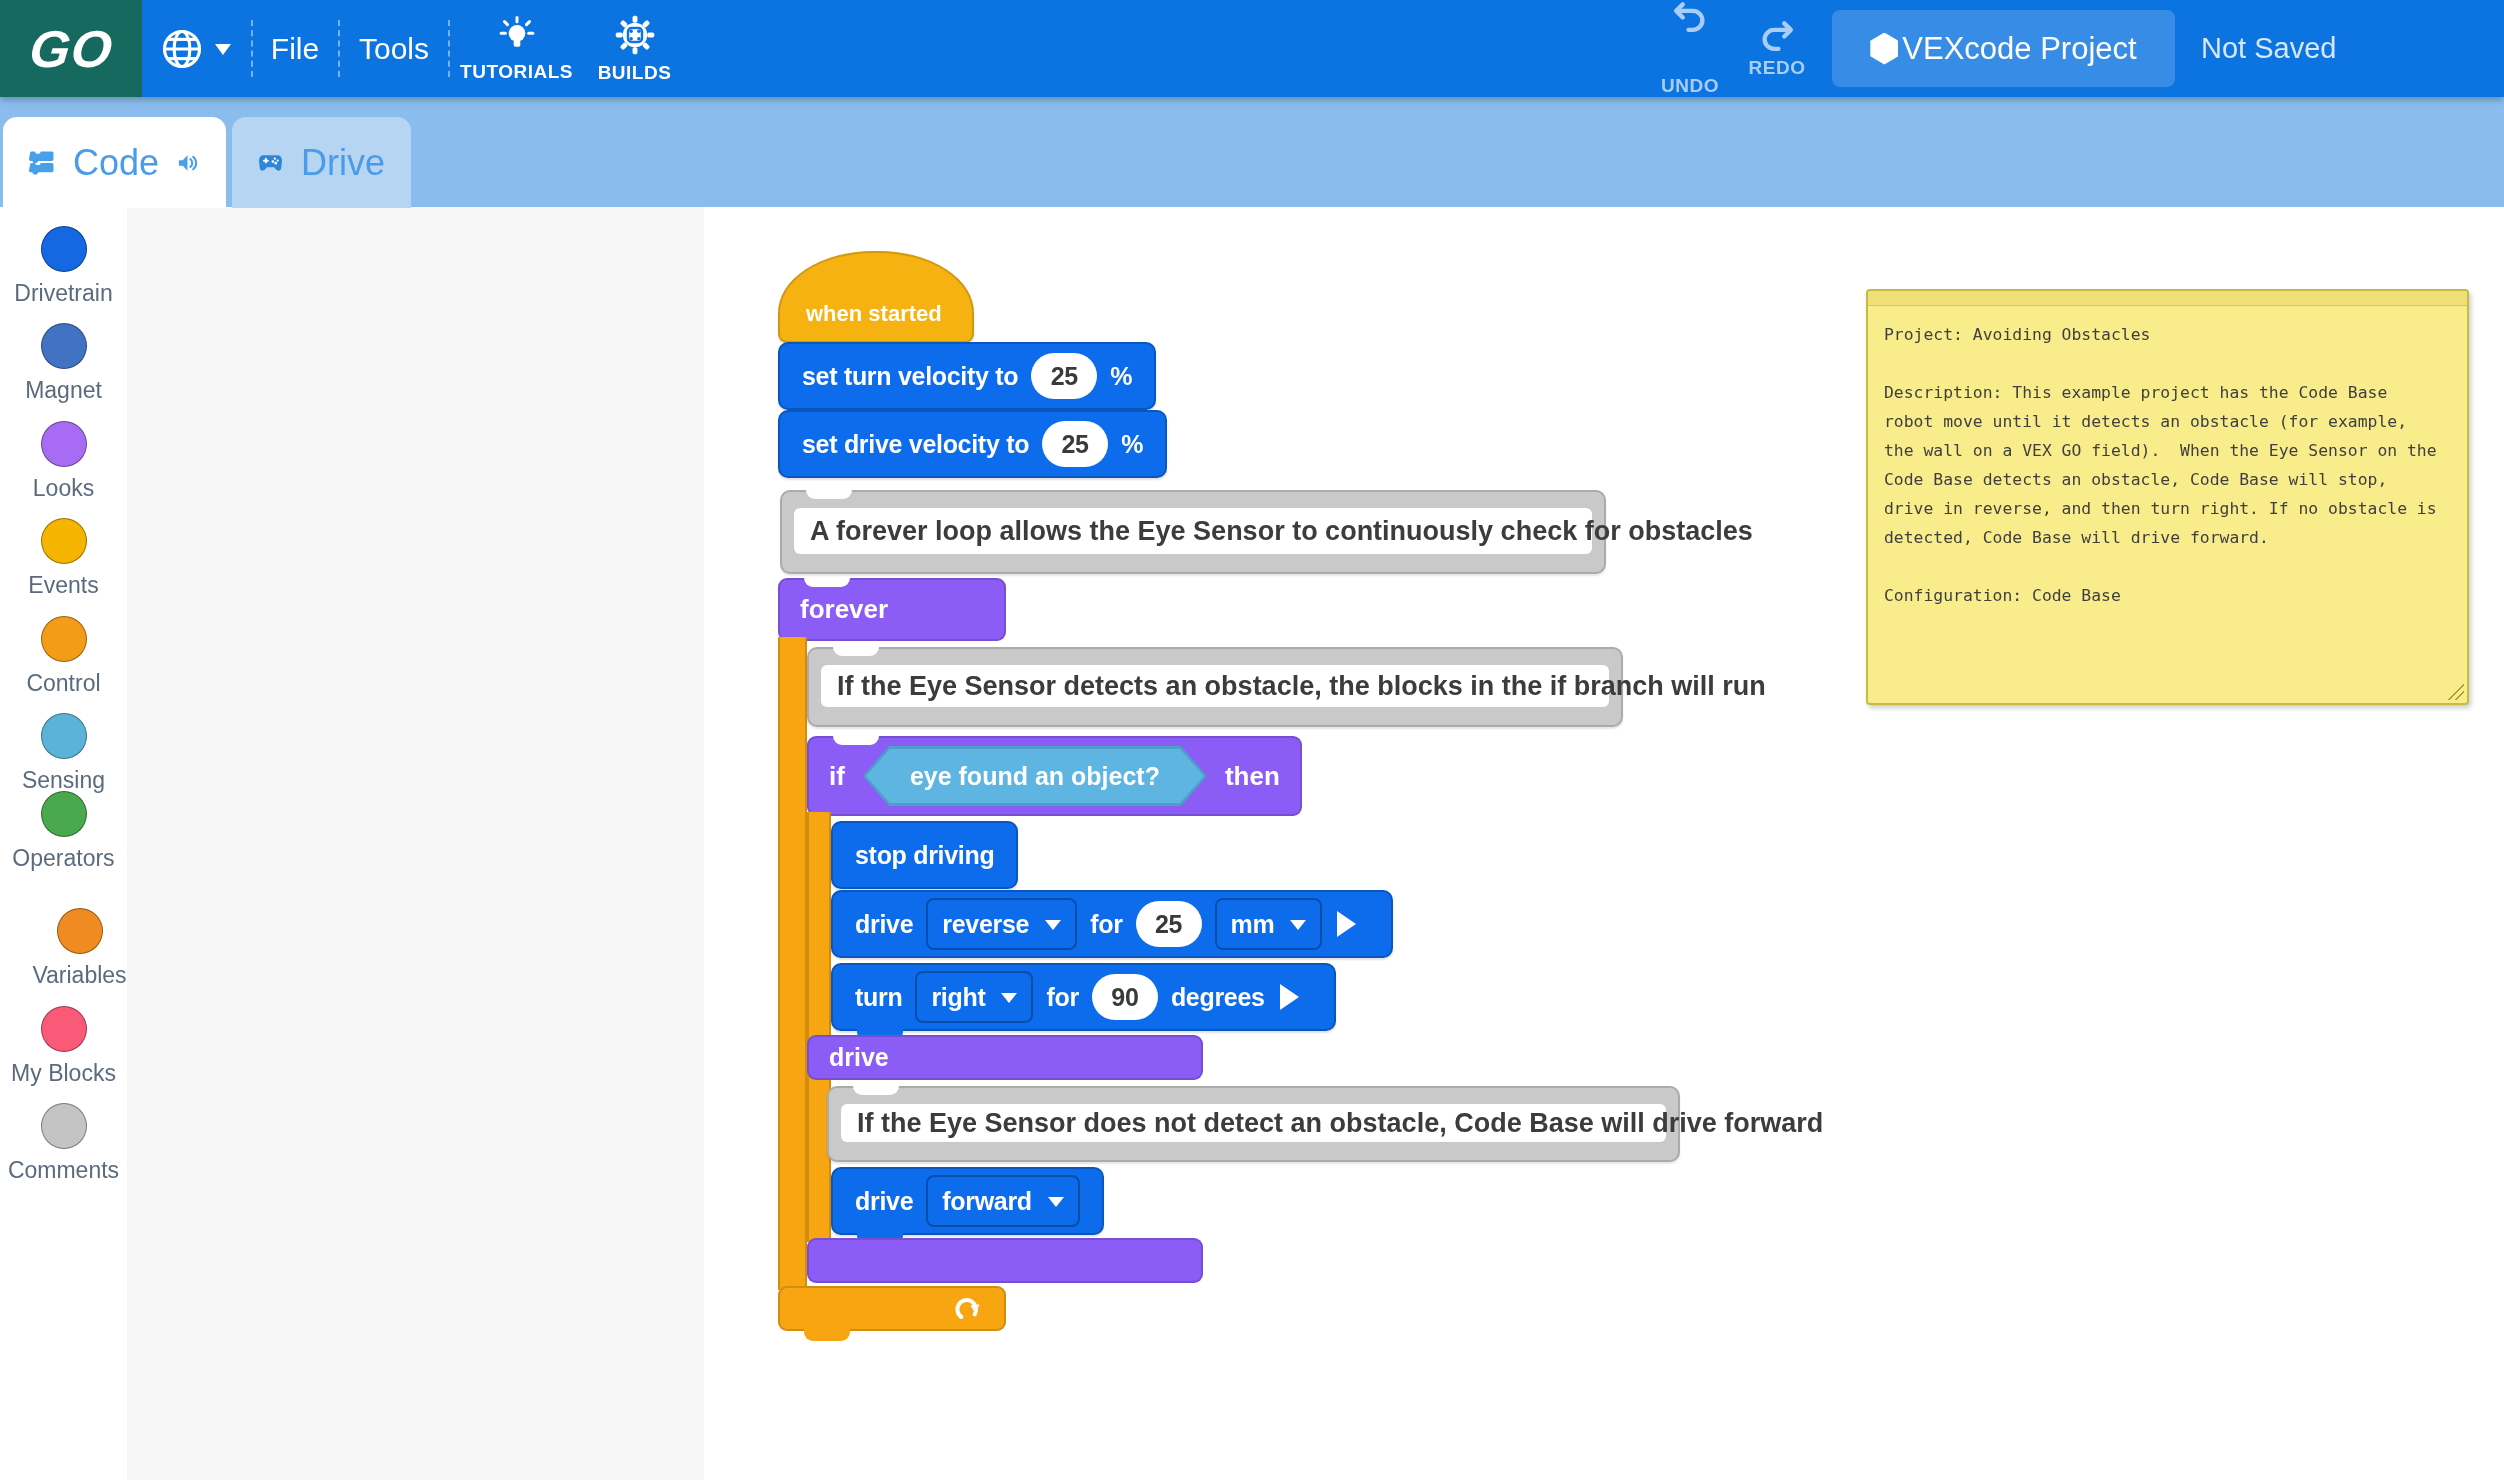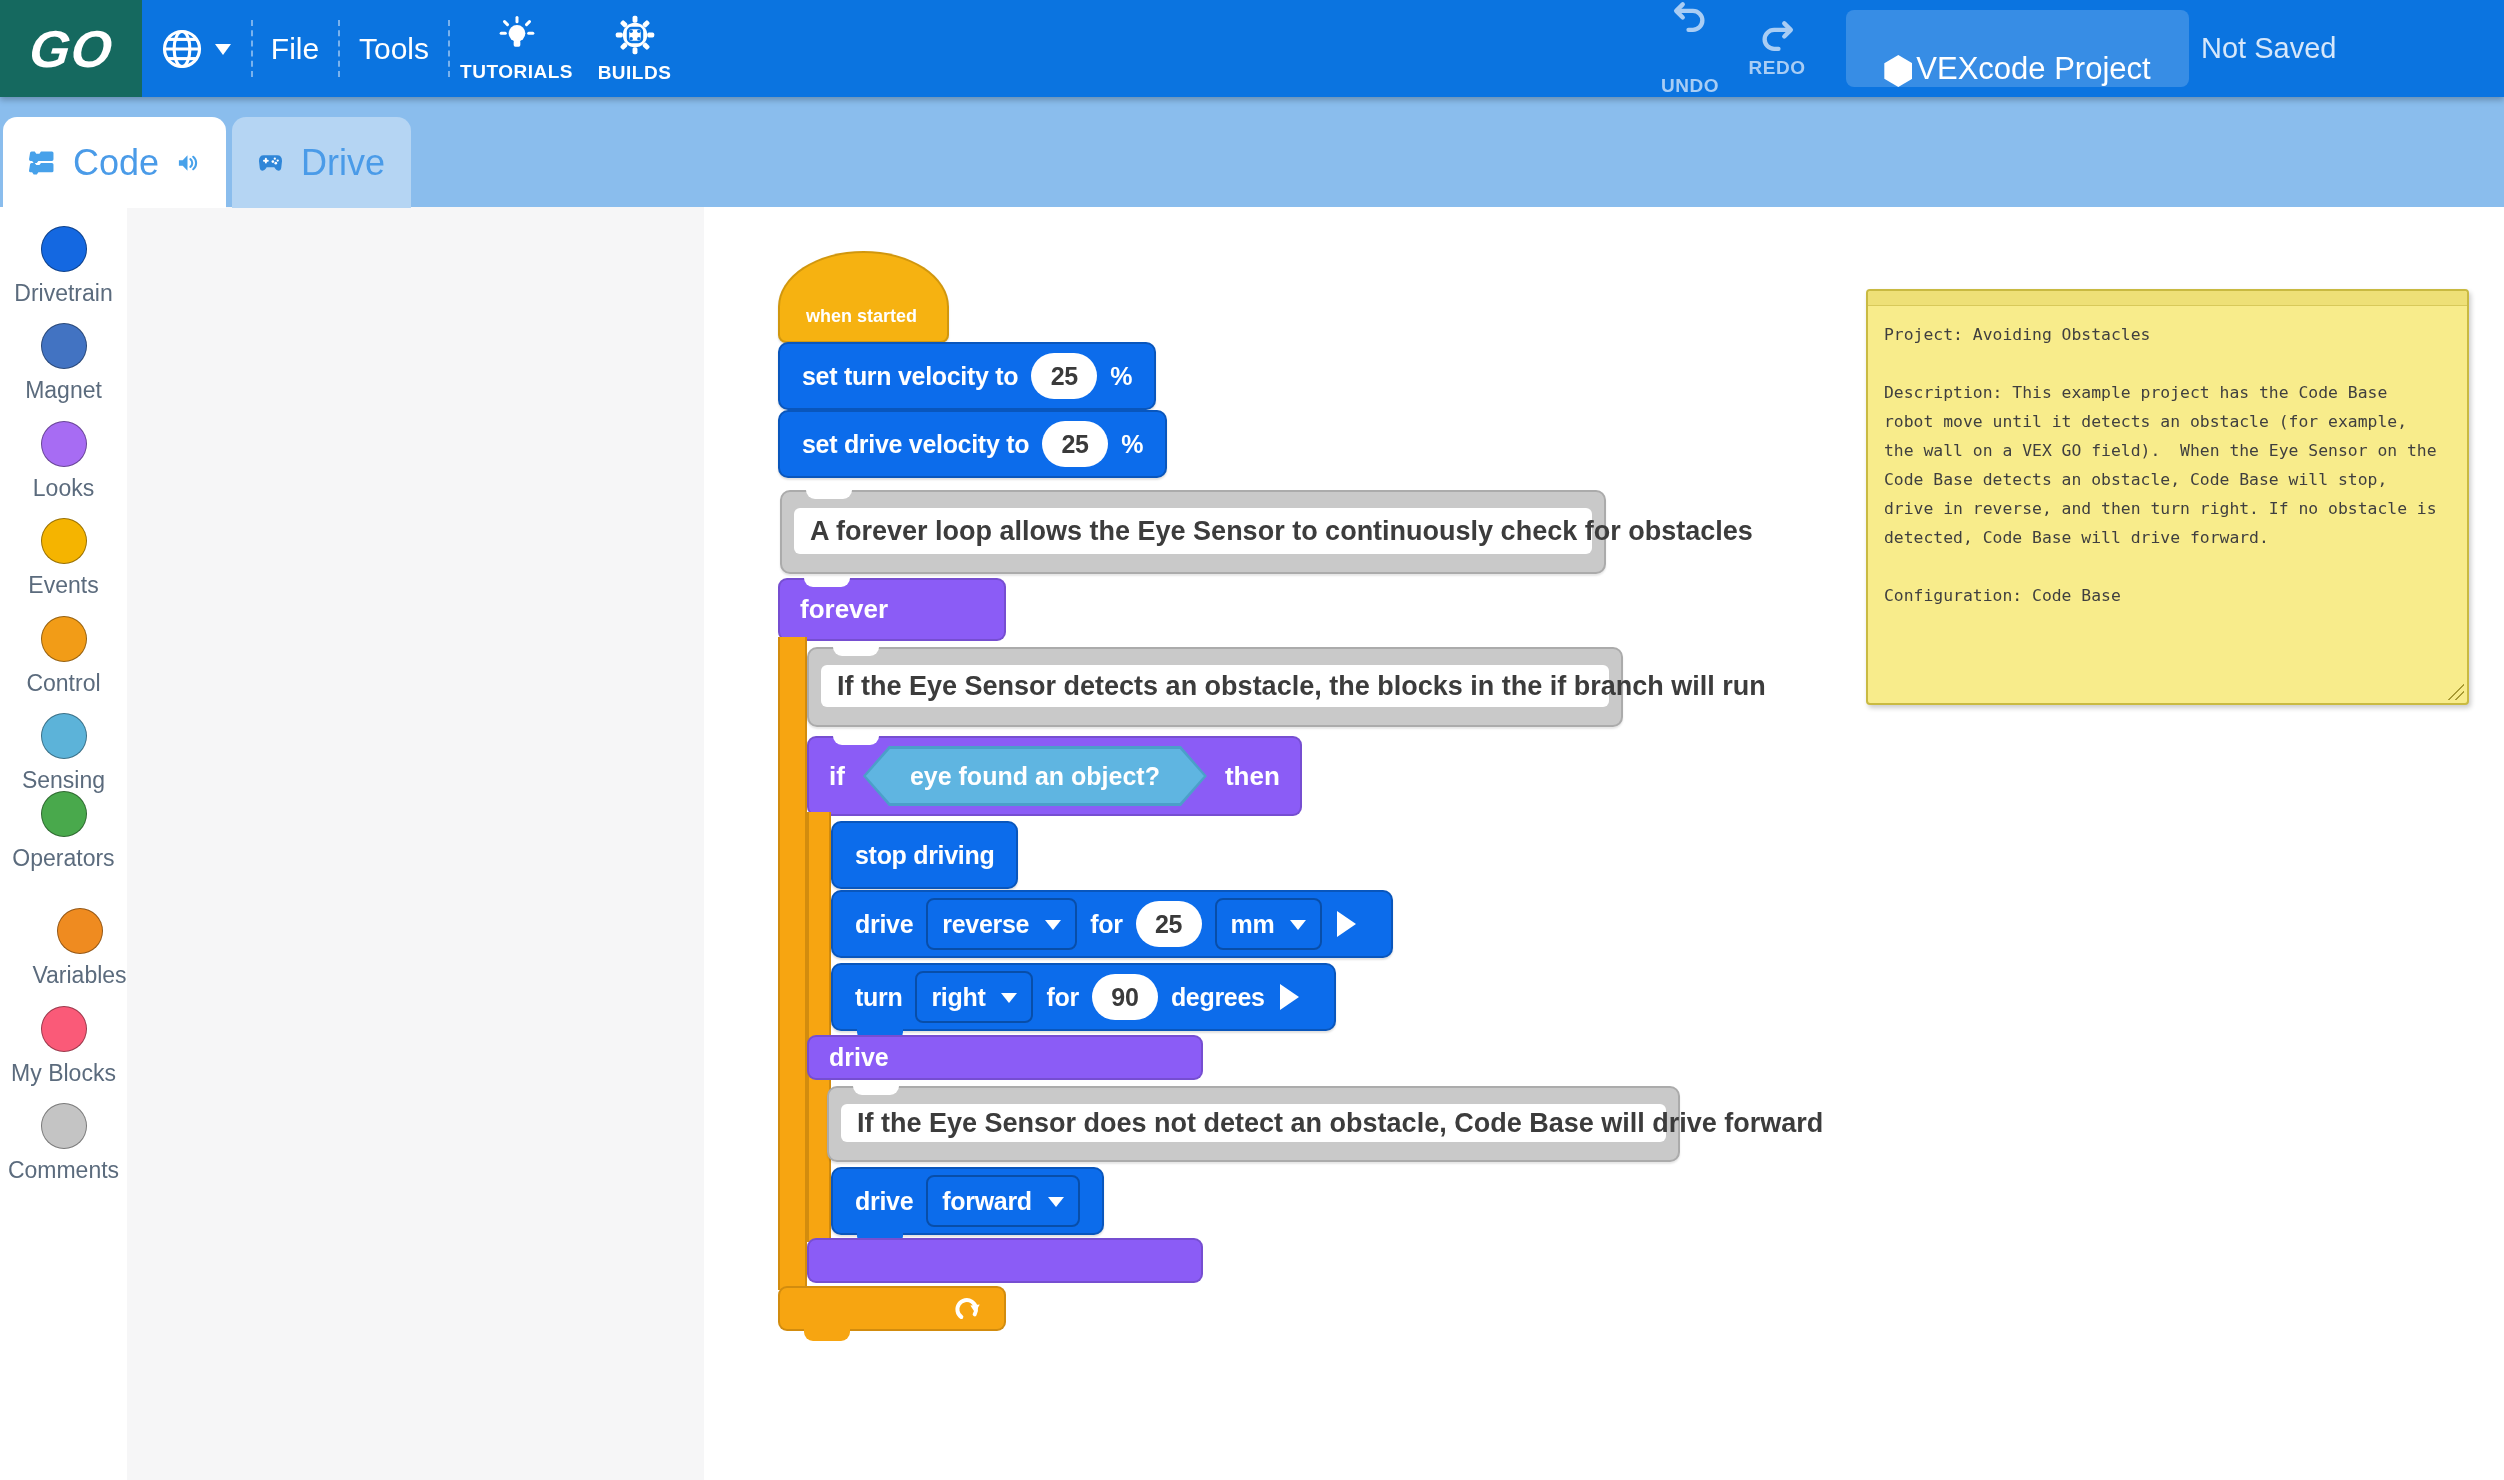--- a/index.html
+++ b/index.html
@@ -18,22 +18,22 @@
              justify-content:center; color:#fff; cursor:pointer; }
   .tb-text { font-size:30px; }
   .tb-sep { position:absolute; top:20px; height:57px; border-left:2px dashed rgba(255,255,255,.45); }
   .tb-stack { flex-direction:column; gap:6px; }
   .tb-stack .lbl { font-size:19px; font-weight:bold; letter-spacing:0.5px; }
   .caret { width:0; height:0; border:8px solid transparent; border-top:11px solid #fff;
            margin-left:12px; margin-top:9px; }
   .muted { color:#a9cdf4; }
   .muted .lbl { font-size:19px; font-weight:bold; }
   .chip { position:absolute; left:1832px; top:10px; width:343px; height:77px;
-          background:rgba(255,255,255,.18); border-radius:8px; display:flex; align-items:flex-end;
-          justify-content:center; gap:4px; cursor:pointer;margin-left:14px; }
+          background:rgba(255,255,255,.18); border-radius:8px; display:flex; align-items:center;
+          justify-content:center; gap:4px; cursor:pointer; }
   .chip .hexic { width:28px; height:32px; background:#fff;
           clip-path:polygon(50% 0,100% 26%,100% 74%,50% 100%,0 74%,0 26%); }
   .chip .nm { color:#fff; font-size:31px; }
   .status { position:absolute; left:2201px; top:0; height:97px; display:flex; align-items:center;
             color:#d6e7fa; font-size:29px; }
 
   
   .tabstrip { position:absolute; left:0; top:97px; width:2504px; height:110px; background:#8abded; z-index:20; }
   .tab { position:absolute; top:20px; height:91px; border-radius:14px 14px 0 0; display:flex;
          align-items:center; padding:0 26px; gap:18px; cursor:pointer; }
@@ -72,21 +72,21 @@
         border-radius:8px; height:52px; padding:10px 14px; cursor:pointer; }
   .dd .dcaret { width:0; height:0; border:8px solid transparent; border-top:10px solid #fff; margin-top:9px; }
   .oval { min-width:66px; height:46px; background:#fff; border-radius:24px; color:#3a3a3a;
           display:inline-flex; align-items:center; justify-content:center; padding:0 14px; cursor:text; }
   .go-arrow { width:0; height:0; border:13px solid transparent; border-left:19px solid #fff;
               margin-left:2px; cursor:pointer; }
 
   .hat { position:absolute; display:inline-flex; align-items:flex-end; padding:0 30px 14px 26px;
          height:92px; background:#f6b211; border:2px solid rgba(0,0,0,.15);
          border-radius:95px 95px 9px 9px / 62px 62px 9px 9px; color:#fff; font-weight:bold;
-         font-size:18px; cursor:grab; box-shadow:0 2px 2px rgba(0,0,0,.12); }
+         font-size:22px; cursor:grab; box-shadow:0 2px 2px rgba(0,0,0,.12); }
 
   .cbar { position:absolute; background:#8b5cf6; border:2px solid rgba(0,0,0,.15); border-radius:9px;
           display:flex; align-items:center; color:#fff; font-weight:bold; font-size:26px;
           padding:0 20px; cursor:grab; }
   .cspine { position:absolute; background:#f7a511; border-left:2px solid rgba(0,0,0,.15);
             border-right:2px solid rgba(0,0,0,.15); }
   .hexo { background:#4b9fc9; clip-path:polygon(26px 0,calc(100% - 26px) 0,100% 50%,calc(100% - 26px) 100%,26px 100%,0 50%);
           padding:3px 3px; display:inline-flex; }
   .hexi { background:#5fb5e1; clip-path:polygon(24px 0,calc(100% - 24px) 0,100% 50%,calc(100% - 24px) 100%,24px 100%,0 50%);
           height:54px; display:inline-flex; align-items:center; padding:0 44px;

